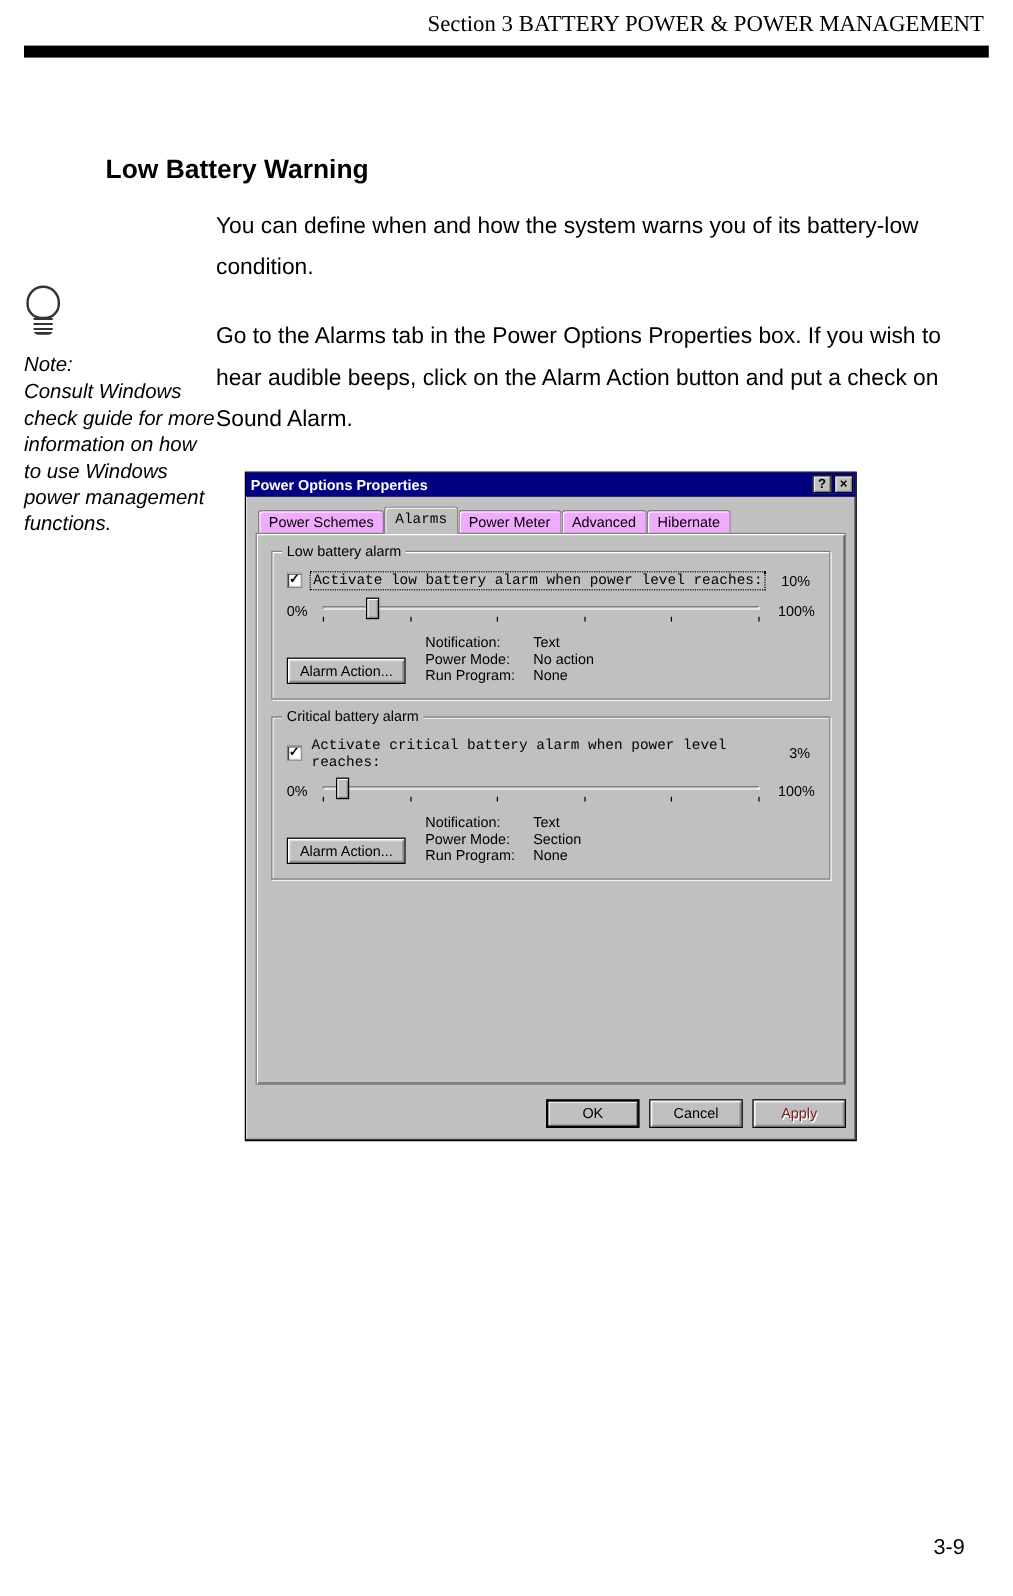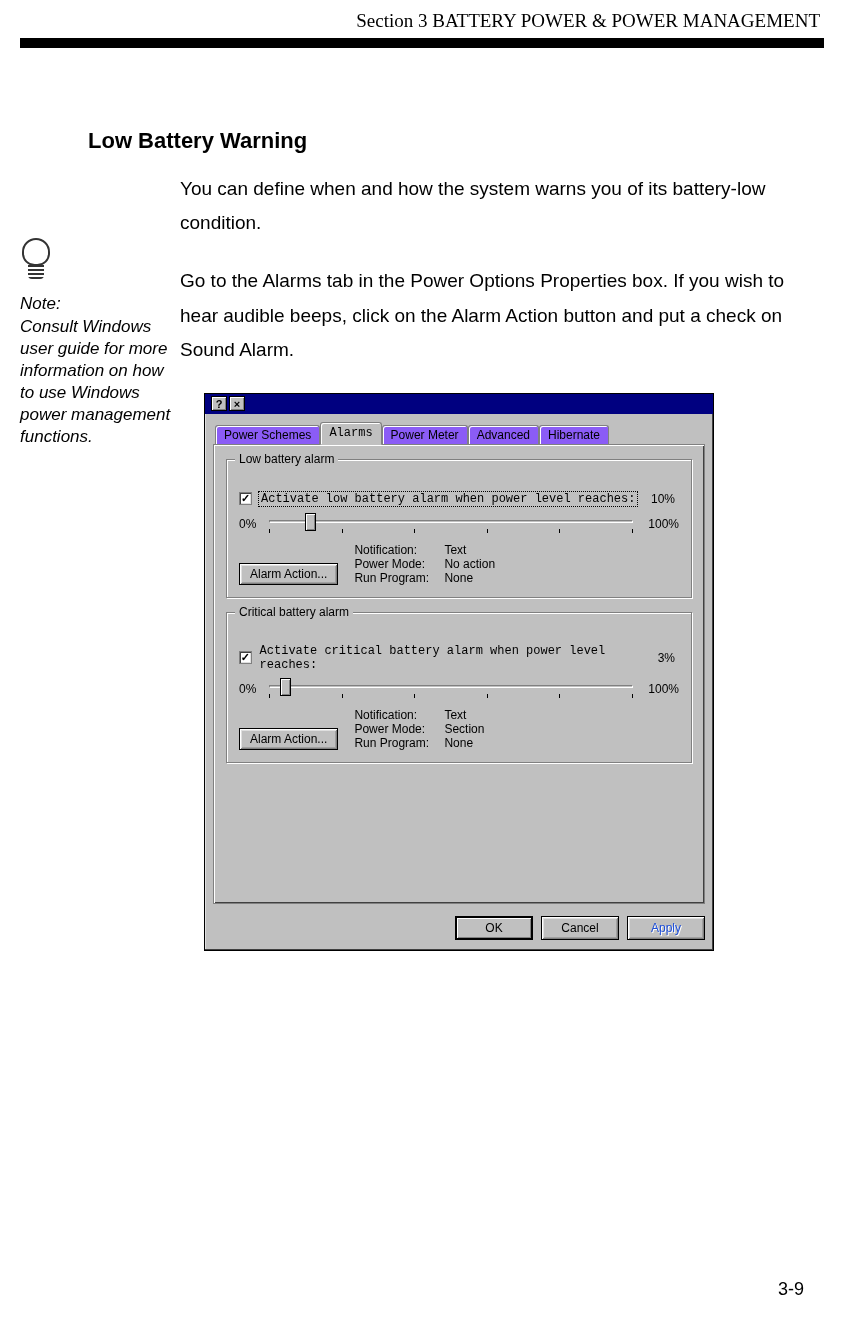--- a/index.html
+++ b/index.html
@@ -123,21 +123,21 @@
     padding: 8px 8px 4px 8px;
   }
   .tab-row {
     display: flex;
     align-items: flex-end;
     margin-left: 2px;
   }
   .tab {
     border: 1px solid #808080;
     border-bottom: none;
-    background: #8b5cf6;
+    background: #f0abfc;
     padding: 2px 8px 3px 8px;
     margin-right: 0;
     font-size: 12px;
     box-shadow: inset 1px 1px 0 #fff;
     border-top-left-radius: 3px;
     border-top-right-radius: 3px;
     position: relative;
     top: 1px;
   }
   .tab.inactive { color: #000; }
@@ -157,21 +157,21 @@
     padding: 14px 12px 12px 12px;
     background: #c0c0c0;
     min-height: 460px;
     position: relative;
     z-index: 1;
     margin-top: 0;
   }
   .groupbox {
     border: 1px solid #808080;
     box-shadow: inset 1px 1px 0 #fff, 1px 1px 0 #fff;
-    padding: 31px 12px 12px 12px;
+    padding: 16px 12px 12px 12px;
     margin-bottom: 14px;
     position: relative;
   }
   .groupbox .legend {
     position: absolute;
     top: -8px; left: 8px;
     background: #c0c0c0;
     padding: 0 4px;
     font-size: 12px;
   }
@@ -250,21 +250,21 @@
     margin-top: 10px;
   }
   .win-btn {
     background: #c0c0c0;
     border: 1px solid #000;
     box-shadow: inset 1px 1px 0 #fff, inset -1px -1px 0 #808080, inset 2px 2px 0 #dfdfdf, inset -2px -2px 0 #a0a0a0;
     padding: 3px 10px;
     font-size: 12px;
     font-family: inherit;
   }
-  .win-btn.disabled { color: #1d4ed8; text-shadow: 1px 1px 0 #fff; }
+  .win-btn.disabled { color: #7f1d1d; text-shadow: 1px 1px 0 #fff; }
   .status-grid {
     margin-left: 16px;
     font-size: 12px;
   }
   .status-grid .srow { display: flex; }
   .status-grid .skey { width: 90px; }
   .status-grid .sval { width: 80px; }
   .dialog-buttons {
     display: flex;
     justify-content: flex-end;
@@ -295,31 +295,32 @@
   <div class="header-rule"></div>
 
   <div class="content">
 
     <div class="sidebar">
       <div class="note-icon">
         <div class="bulb"></div>
         <div class="base"></div>
       </div>
       <div class="note-label">Note:</div>
-      <div class="note-text">Consult Windows user guide for more information on how to use Windows power management functions.</div>
+      <div class="note-text">Consult Windows check guide for more information on how to use Windows power management functions.</div>
     </div>
 
     <div class="main">
       <h2 class="section-heading">Low Battery Warning</h2>
       <p class="body-para">You can define when and how the system warns you of its battery-low condition.</p>
       <p class="body-para">Go to the Alarms tab in the Power Options Properties box. If you wish to hear audible beeps, click on the Alarm Action button and put a check on Sound Alarm.</p>
 
       <div class="dialog">
 
         <div class="titlebar">
+          <span class="title-text">Power Options Properties</span>
           <div class="tbtn">?</div>
           <div class="tbtn">×</div>
         </div>
 
         <div class="tab-area">
           <div class="tab-row">
             <div class="tab inactive">Power Schemes</div>
             <div class="tab active">Alarms</div>
             <div class="tab inactive">Power Meter</div>
             <div class="tab inactive">Advanced</div>

